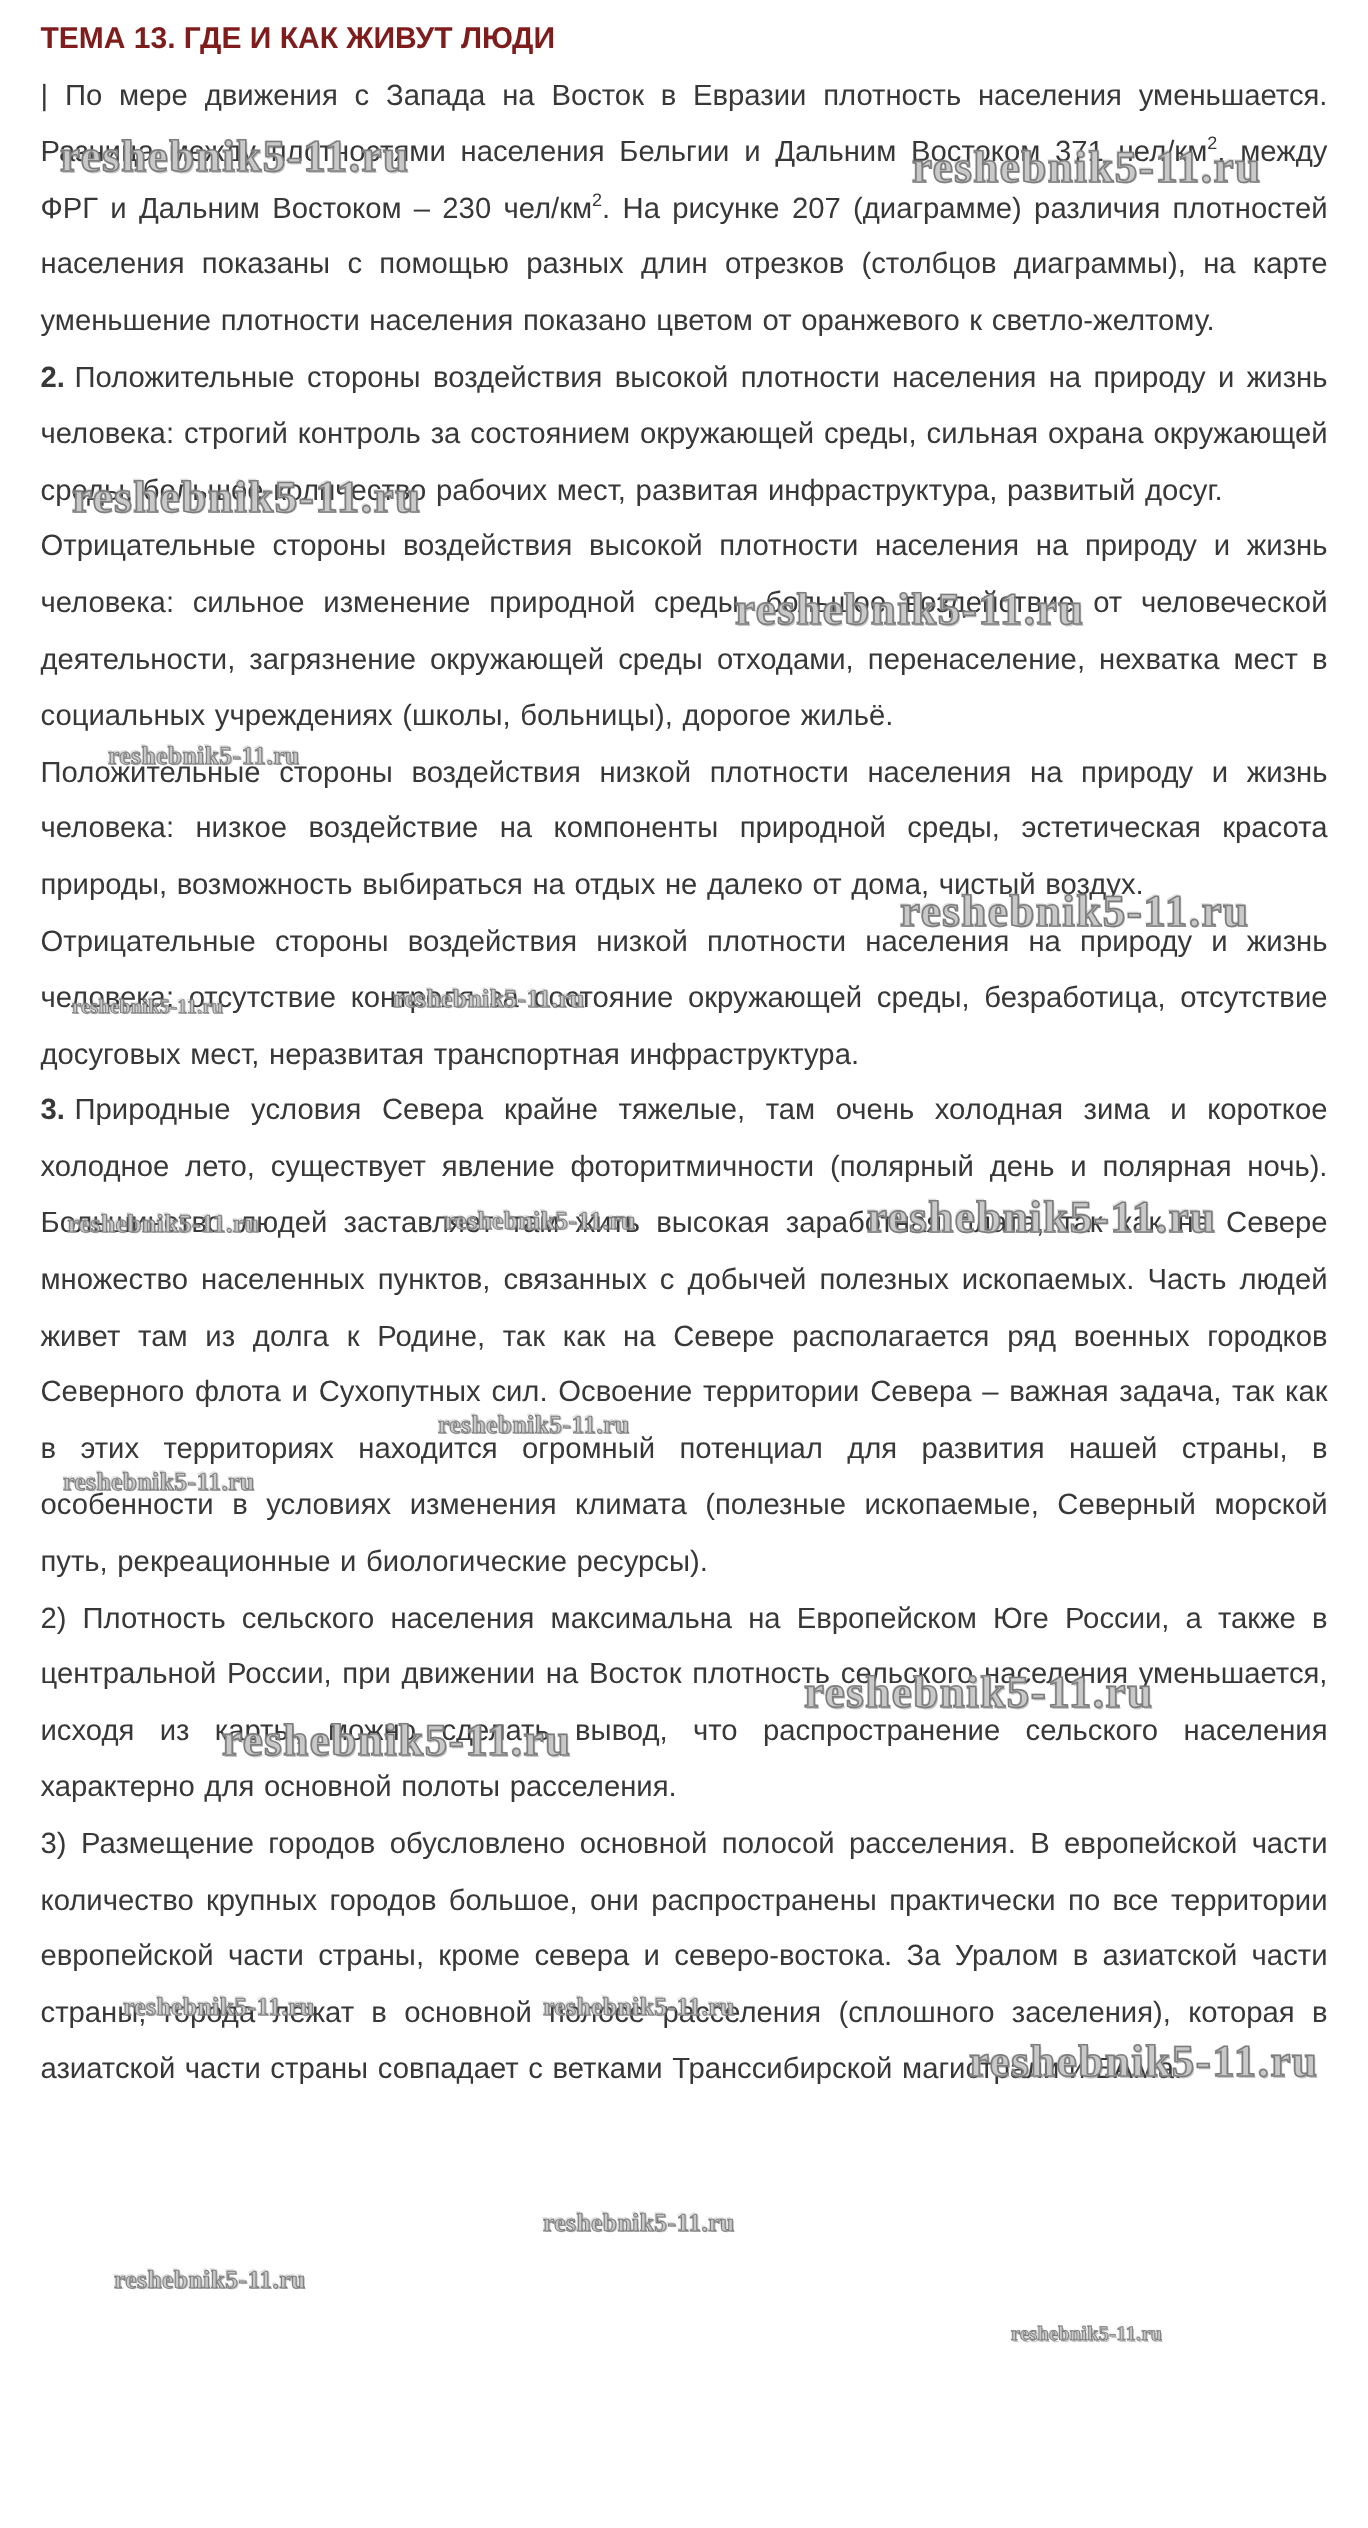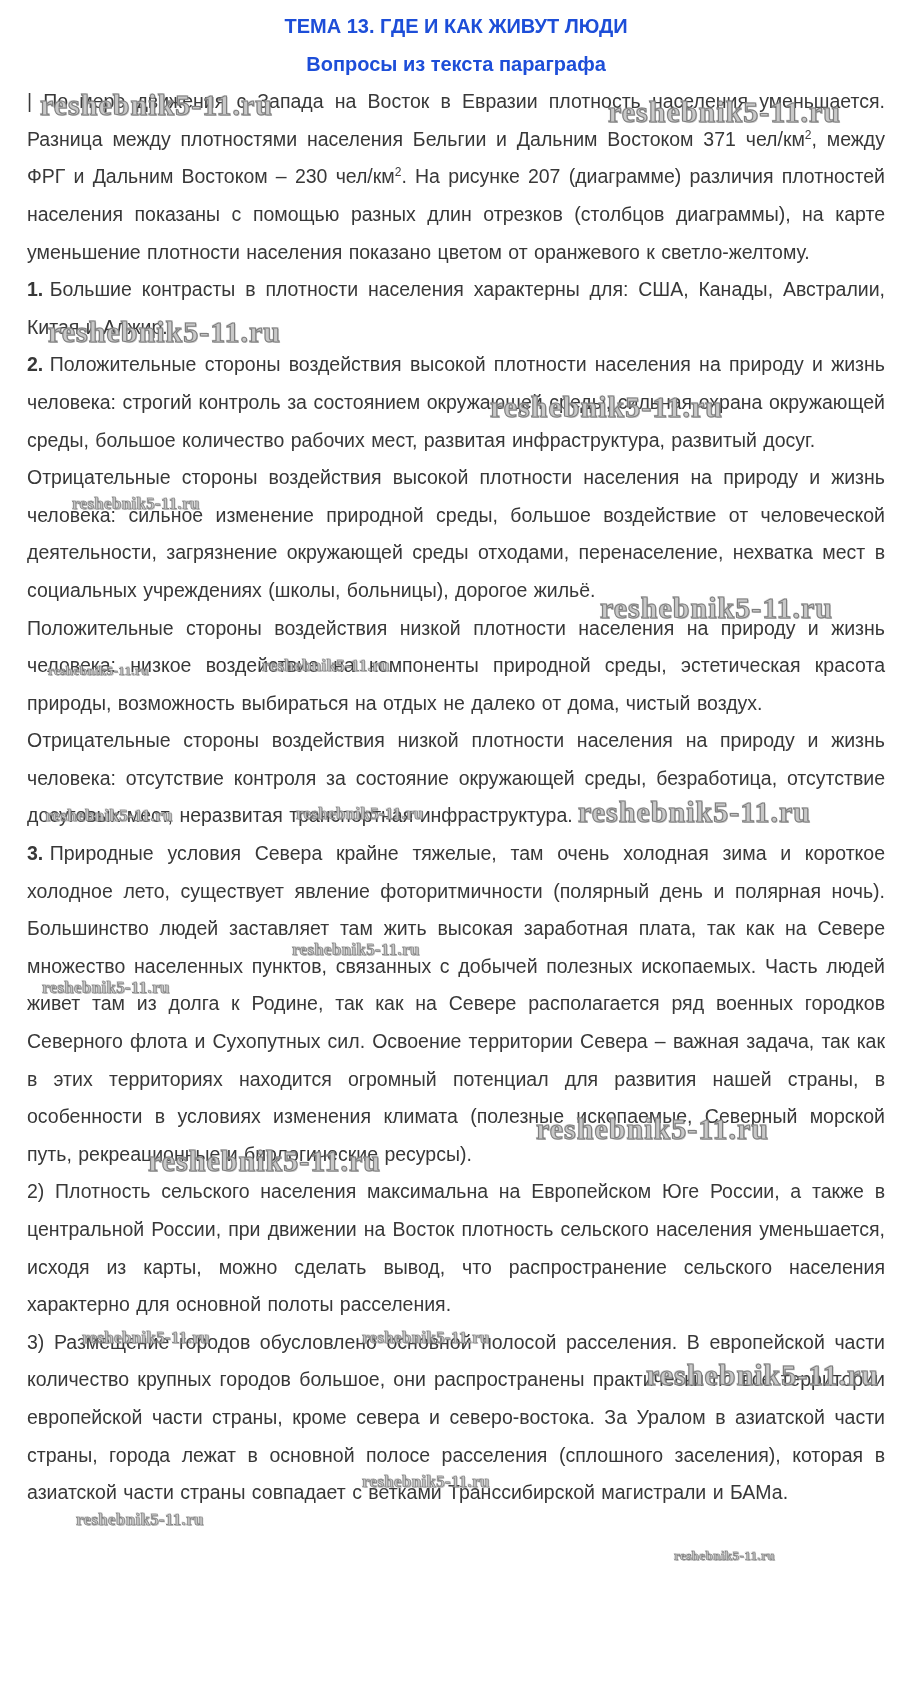--- a/index.html
+++ b/index.html
@@ -10,25 +10,24 @@
     margin: 0;
     background: #ffffff;
     box-sizing: border-box;
     padding: 8px 27px 0 27px;
     font-family: "Liberation Sans", "DejaVu Sans", sans-serif;
     color: #383838;
     overflow: hidden;
   }
   .heading {
     margin: 0;
-    text-align: center;
     font-weight: bold;
     font-size: 20px;
     line-height: 37.6px;
-    color: #1d4ed8;
+    color: #7f1d1d;
   }
   p.body-par {
     margin: 0;
     font-size: 19.5px;
     line-height: 37.6px;
     text-align: justify;
     word-spacing: 1px;
   }
   .num { font-weight: bold; }
   .num:not(:empty) { margin-right: 0.33em; }
@@ -53,26 +52,24 @@
   .wm-lg { font-size: 30px; }
   .wm-sm { font-size: 17px; letter-spacing: 0.3px; -webkit-text-stroke: 0.7px #7d7d7d; }
   .wm-xs { font-size: 13.5px; letter-spacing: 0.2px; -webkit-text-stroke: 0.6px #7d7d7d; }
 </style>
 </head>
 <body>
 
 <div class="page">
 
   <div class="heading">ТЕМА 13. ГДЕ И КАК ЖИВУТ ЛЮДИ</div>
-  <div class="heading">Вопросы из текста параграфа</div>
 
   <p class="body-par"><span>| По мере движения с Запада на Восток в Евразии плотность населения уменьшается. Разница между плотностями населения Бельгии и Дальним Востоком 371 чел/км</span><sup>2</sup><span>, между ФРГ и Дальним Востоком – 230 чел/км</span><sup>2</sup><span>. На рисунке 207 (диаграмме) различия плотностей населения показаны с помощью разных длин отрезков (столбцов диаграммы), на карте уменьшение плотности населения показано цветом от оранжевого к светло-желтому.</span></p>
 
 
-  <p class="body-par"><b class="num">1.</b><span>Большие контрасты в плотности населения характерны для: США, Канады, Австралии, Китая и Алжир.</span></p>
   <p class="body-par"><b class="num">2.</b><span>Положительные стороны воздействия высокой плотности населения на природу и жизнь человека: строгий контроль за состоянием окружающей среды, сильная охрана окружающей среды, большое количество рабочих мест, развитая инфраструктура, развитый досуг.</span></p>
   <p class="body-par"><b class="num"></b><span>Отрицательные стороны воздействия высокой плотности населения на природу и жизнь человека: сильное изменение природной среды, большое воздействие от человеческой деятельности, загрязнение окружающей среды отходами, перенаселение, нехватка мест в социальных учреждениях (школы, больницы), дорогое жильё.</span></p>
   <p class="body-par"><b class="num"></b><span>Положительные стороны воздействия низкой плотности населения на природу и жизнь человека: низкое воздействие на компоненты природной среды, эстетическая красота природы, возможность выбираться на отдых не далеко от дома, чистый воздух.</span></p>
   <p class="body-par"><b class="num"></b><span>Отрицательные стороны воздействия низкой плотности населения на природу и жизнь человека: отсутствие контроля за состояние окружающей среды, безработица, отсутствие досуговых мест, неразвитая транспортная инфраструктура.</span></p>
   <p class="body-par"><b class="num">3.</b><span>Природные условия Севера крайне тяжелые, там очень холодная зима и короткое холодное лето, существует явление фоторитмичности (полярный день и полярная ночь). Большинство людей заставляет там жить высокая заработная плата, так как на Севере множество населенных пунктов, связанных с добычей полезных ископаемых. Часть людей живет там из долга к Родине, так как на Севере располагается ряд военных городков Северного флота и Сухопутных сил. Освоение территории Севера – важная задача, так как в этих территориях находится огромный потенциал для развития нашей страны, в особенности в условиях изменения климата (полезные ископаемые, Северный морской путь, рекреационные и биологические ресурсы).</span></p>
   <p class="body-par"><b class="num"></b><span>2) Плотность сельского населения максимальна на Европейском Юге России, а также в центральной России, при движении на Восток плотность сельского населения уменьшается, исходя из карты, можно сделать вывод, что распространение сельского населения характерно для основной полоты расселения.</span></p>
   <p class="body-par"><b class="num"></b><span>3) Размещение городов обусловлено основной полосой расселения. В европейской части количество крупных городов большое, они распространены практически по все территории европейской части страны, кроме севера и северо-востока. За Уралом в азиатской части страны, города лежат в основной полосе расселения (сплошного заселения), которая в азиатской части страны совпадает с ветками Транссибирской магистрали и БАМа.</span></p>
 
   <span class="wm wm-lg" style="left:40px;  top:88px;">reshebnik5-11.ru</span>
   <span class="wm wm-lg" style="left:608px; top:95px;">reshebnik5-11.ru</span>

